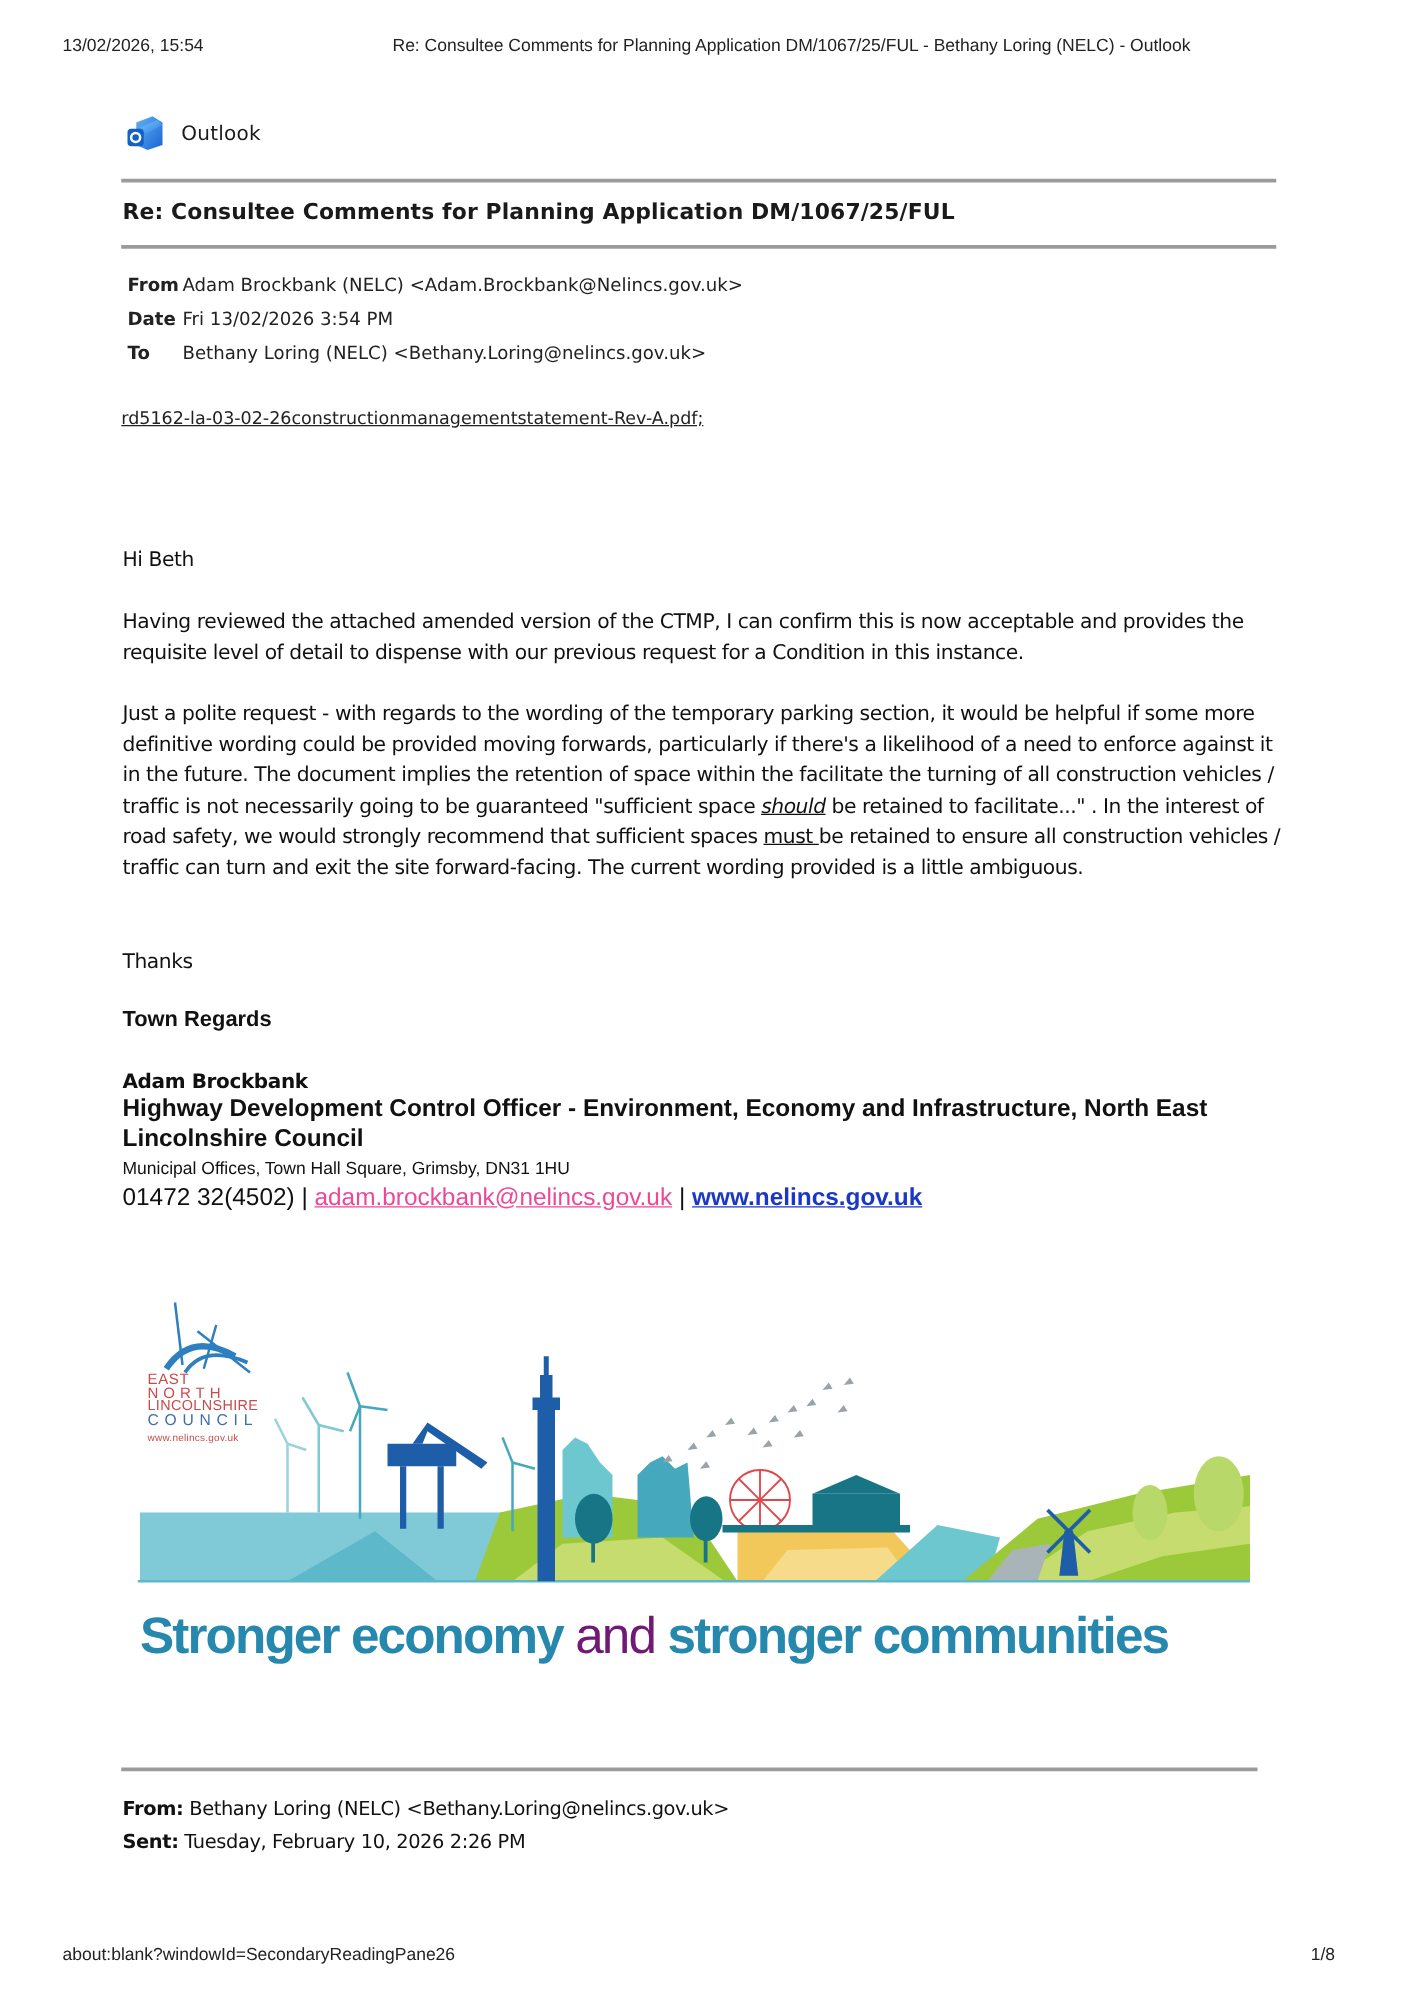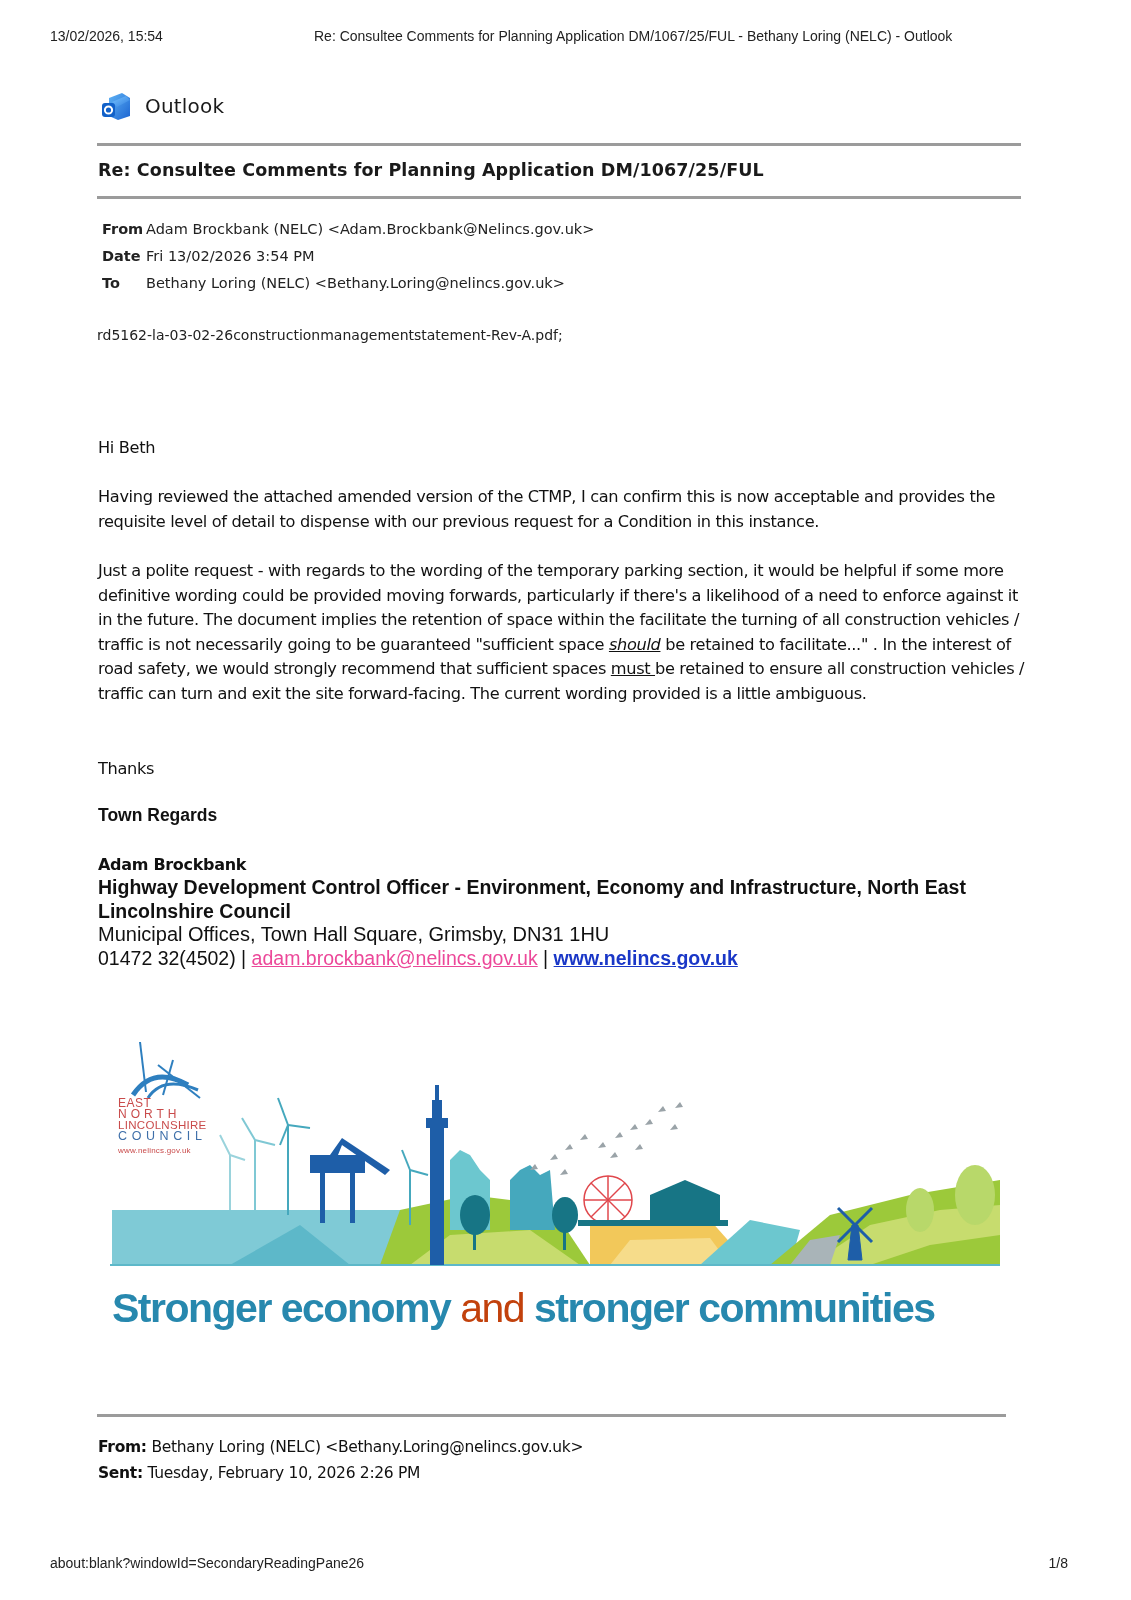--- a/index.html
+++ b/index.html
@@ -12,67 +12,67 @@
     }
     .print-header { top: 28px; height: 20px; }
     .print-header .ph-date { position: absolute; left: 46px; }
     .print-header .ph-title { position: absolute; left: 310px; }
     .print-footer { top: 1555px; height: 20px; }
     .print-footer .pf-url { position: absolute; left: 46px; text-align: right; }
     .print-footer .pf-page { position: absolute; right: 67px; }
 
     .app-brand { position: absolute; left: 100px; top: 89px; height: 34px; display: flex; align-items: center; }
     .app-brand .logo { width: 32px; height: 32px; margin-right: 13px; }
-    .app-brand .brand-name { font-family: "DejaVu Sans", sans-serif; font-size: 20px; color: #1a1a1a; letter-spacing: 0.2px; }
+    .app-brand .brand-name { font-family: "DejaVu Sans", sans-serif; font-size: 16px; color: #1a1a1a; letter-spacing: 0.2px; }
 
     .rule { position: absolute; height: 3px; background: #9b9b9b; }
     .rule.r1 { left: 97px; width: 924px; top: 143px; }
     .rule.r2 { left: 97px; width: 924px; top: 196px; }
     .rule.r3 { left: 97px; width: 909px; top: 1414px; }
 
     .subject { position: absolute; left: 98px; top: 160px; font-family: "DejaVu Sans", sans-serif; font-size: 17.5px; font-weight: bold; color: #1a1a1a; letter-spacing: 0.1px; }
 
     .meta { position: absolute; left: 102px; top: 215px; font-family: "DejaVu Sans", sans-serif; font-size: 14.5px; color: #222; }
     .meta .row { height: 27px; display: flex; align-items: center; }
     .meta .lbl { font-weight: bold; width: 44px; display: inline-block; }
     .meta .val { display: inline-block; }
 
     .attach { position: absolute; left: 97px; top: 322px; font-family: "DejaVu Sans", sans-serif; font-size: 14px; color: #222; }
     .attach .a-row { display: flex; align-items: center; height: 22px; }
     .attach .clip { width: 14px; height: 20px; margin-right: 6px; }
-    .attach .file { margin-top: 5px; font-size: 14px; color: #222; }
+    .attach .file { margin-top: 5px; font-size: 14px; color: #222; text-decoration: underline; }
 
     .body-text { position: absolute; left: 98px; width: 930px; font-family: "DejaVu Sans", sans-serif; font-size: 16.2px; line-height: 24.6px; color: #111; letter-spacing: -0.35px; }
     .greet { top: 436px; }
     .para1 { top: 485px; }
     .para2 { top: 559px; }
     .thanks { top: 757px; }
     .body-text u.it { font-style: italic; }
 
     .sig-regards { position: absolute; left: 98px; top: 805px; font-family: "Liberation Sans", sans-serif; font-size: 17.5px; font-weight: bold; color: #111; }
     .sig { position: absolute; left: 98px; top: 853px; font-family: "Liberation Sans", sans-serif; color: #111; }
     .sig .name { font-family: "DejaVu Sans", sans-serif; font-size: 16px; font-weight: bold; line-height: 23px; letter-spacing: -0.3px; }
     .sig .role { font-size: 19.5px; font-weight: bold; line-height: 23.5px; width: 900px; }
-    .sig .addr { font-size: 20px; line-height: 23.5px; }
+    .sig .addr { font-size: 14px; line-height: 23.5px; }
     .sig .contact { font-size: 19.5px; line-height: 23.5px; }
     .sig a.mail { color: #ec4899; text-decoration: underline; }
     .sig a.web { color: #1a37c7; text-decoration: underline; font-weight: bold; }
 
     .banner { position: absolute; left: 110px; top: 1030px; width: 900px; height: 310px; }
     .banner svg { position: absolute; left: 0; top: 0; }
     .council-logo { position: absolute; left: 8px; top: 10px; width: 110px; height: 100px; }
     .council-logo .ln { font-family: "Liberation Sans", sans-serif; font-size: 12px; line-height: 11px; color: #c94b4b; letter-spacing: 2px; position: absolute; left: 0; }
     .council-logo .l1 { top: 58px; letter-spacing: 0.5px; }
     .council-logo .l2 { top: 69px; letter-spacing: 4px; }
     .council-logo .l3 { top: 80px; letter-spacing: 0.3px; font-size: 11.5px; }
     .council-logo .l4 { top: 91px; color: #3e6fa9; letter-spacing: 4.6px; font-size: 12.5px; }
     .council-logo .l5 { top: 105px; font-size: 8px; color: #c94b4b; letter-spacing: 0.2px; }
     .tagline { position: absolute; left: 2px; top: 255px; font-family: "Liberation Sans", sans-serif; font-size: 41px; color: #2a8fb0; letter-spacing: -1.5px; white-space: nowrap; }
     .tagline .b { font-weight: bold; color: #2788ae; }
-    .tagline .l { font-weight: normal; color: #c2410c; }
+    .tagline .l { font-weight: normal; color: #701a75; }
 
     .quoted { position: absolute; left: 98px; top: 1434px; font-family: "DejaVu Sans", sans-serif; font-size: 15.5px; color: #111; letter-spacing: -0.3px; }
     .quoted .q-row { height: 26px; line-height: 26px; }
     .quoted b { font-weight: bold; }
   </style>
 </head>
 <body>
 
 <div class="print-header">
   <span class="ph-date">13/02/2026, 15:54</span>

